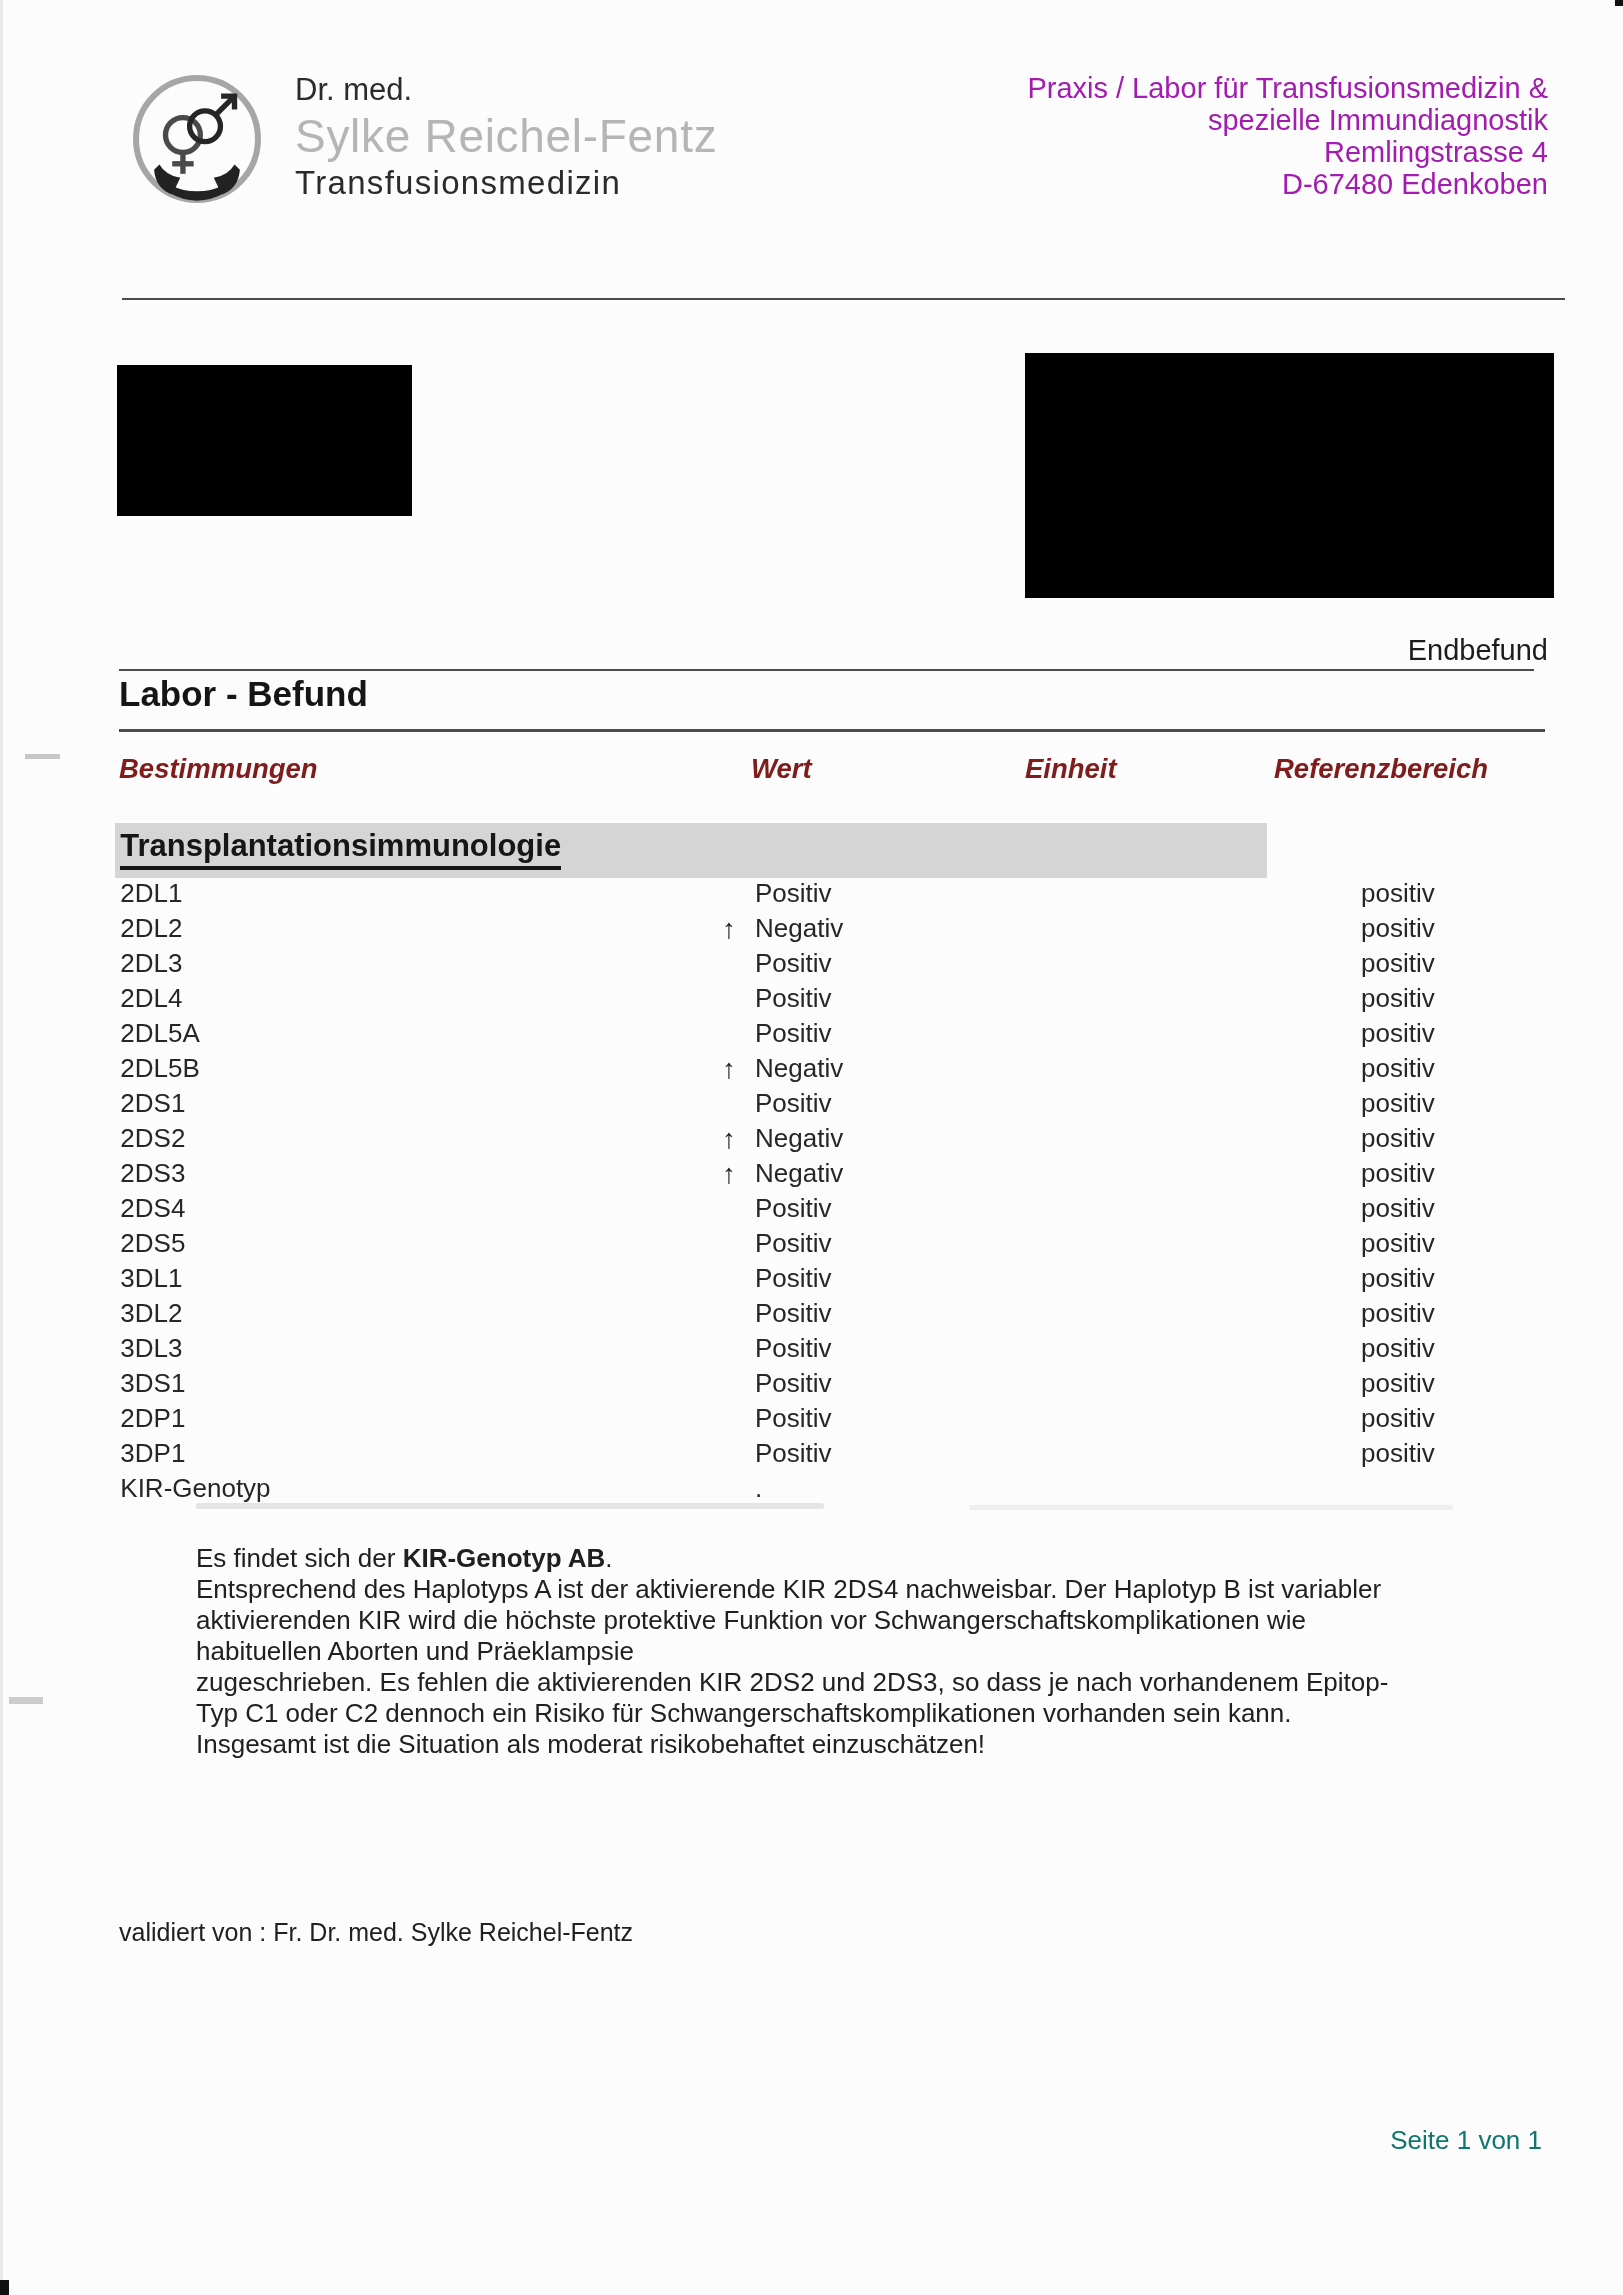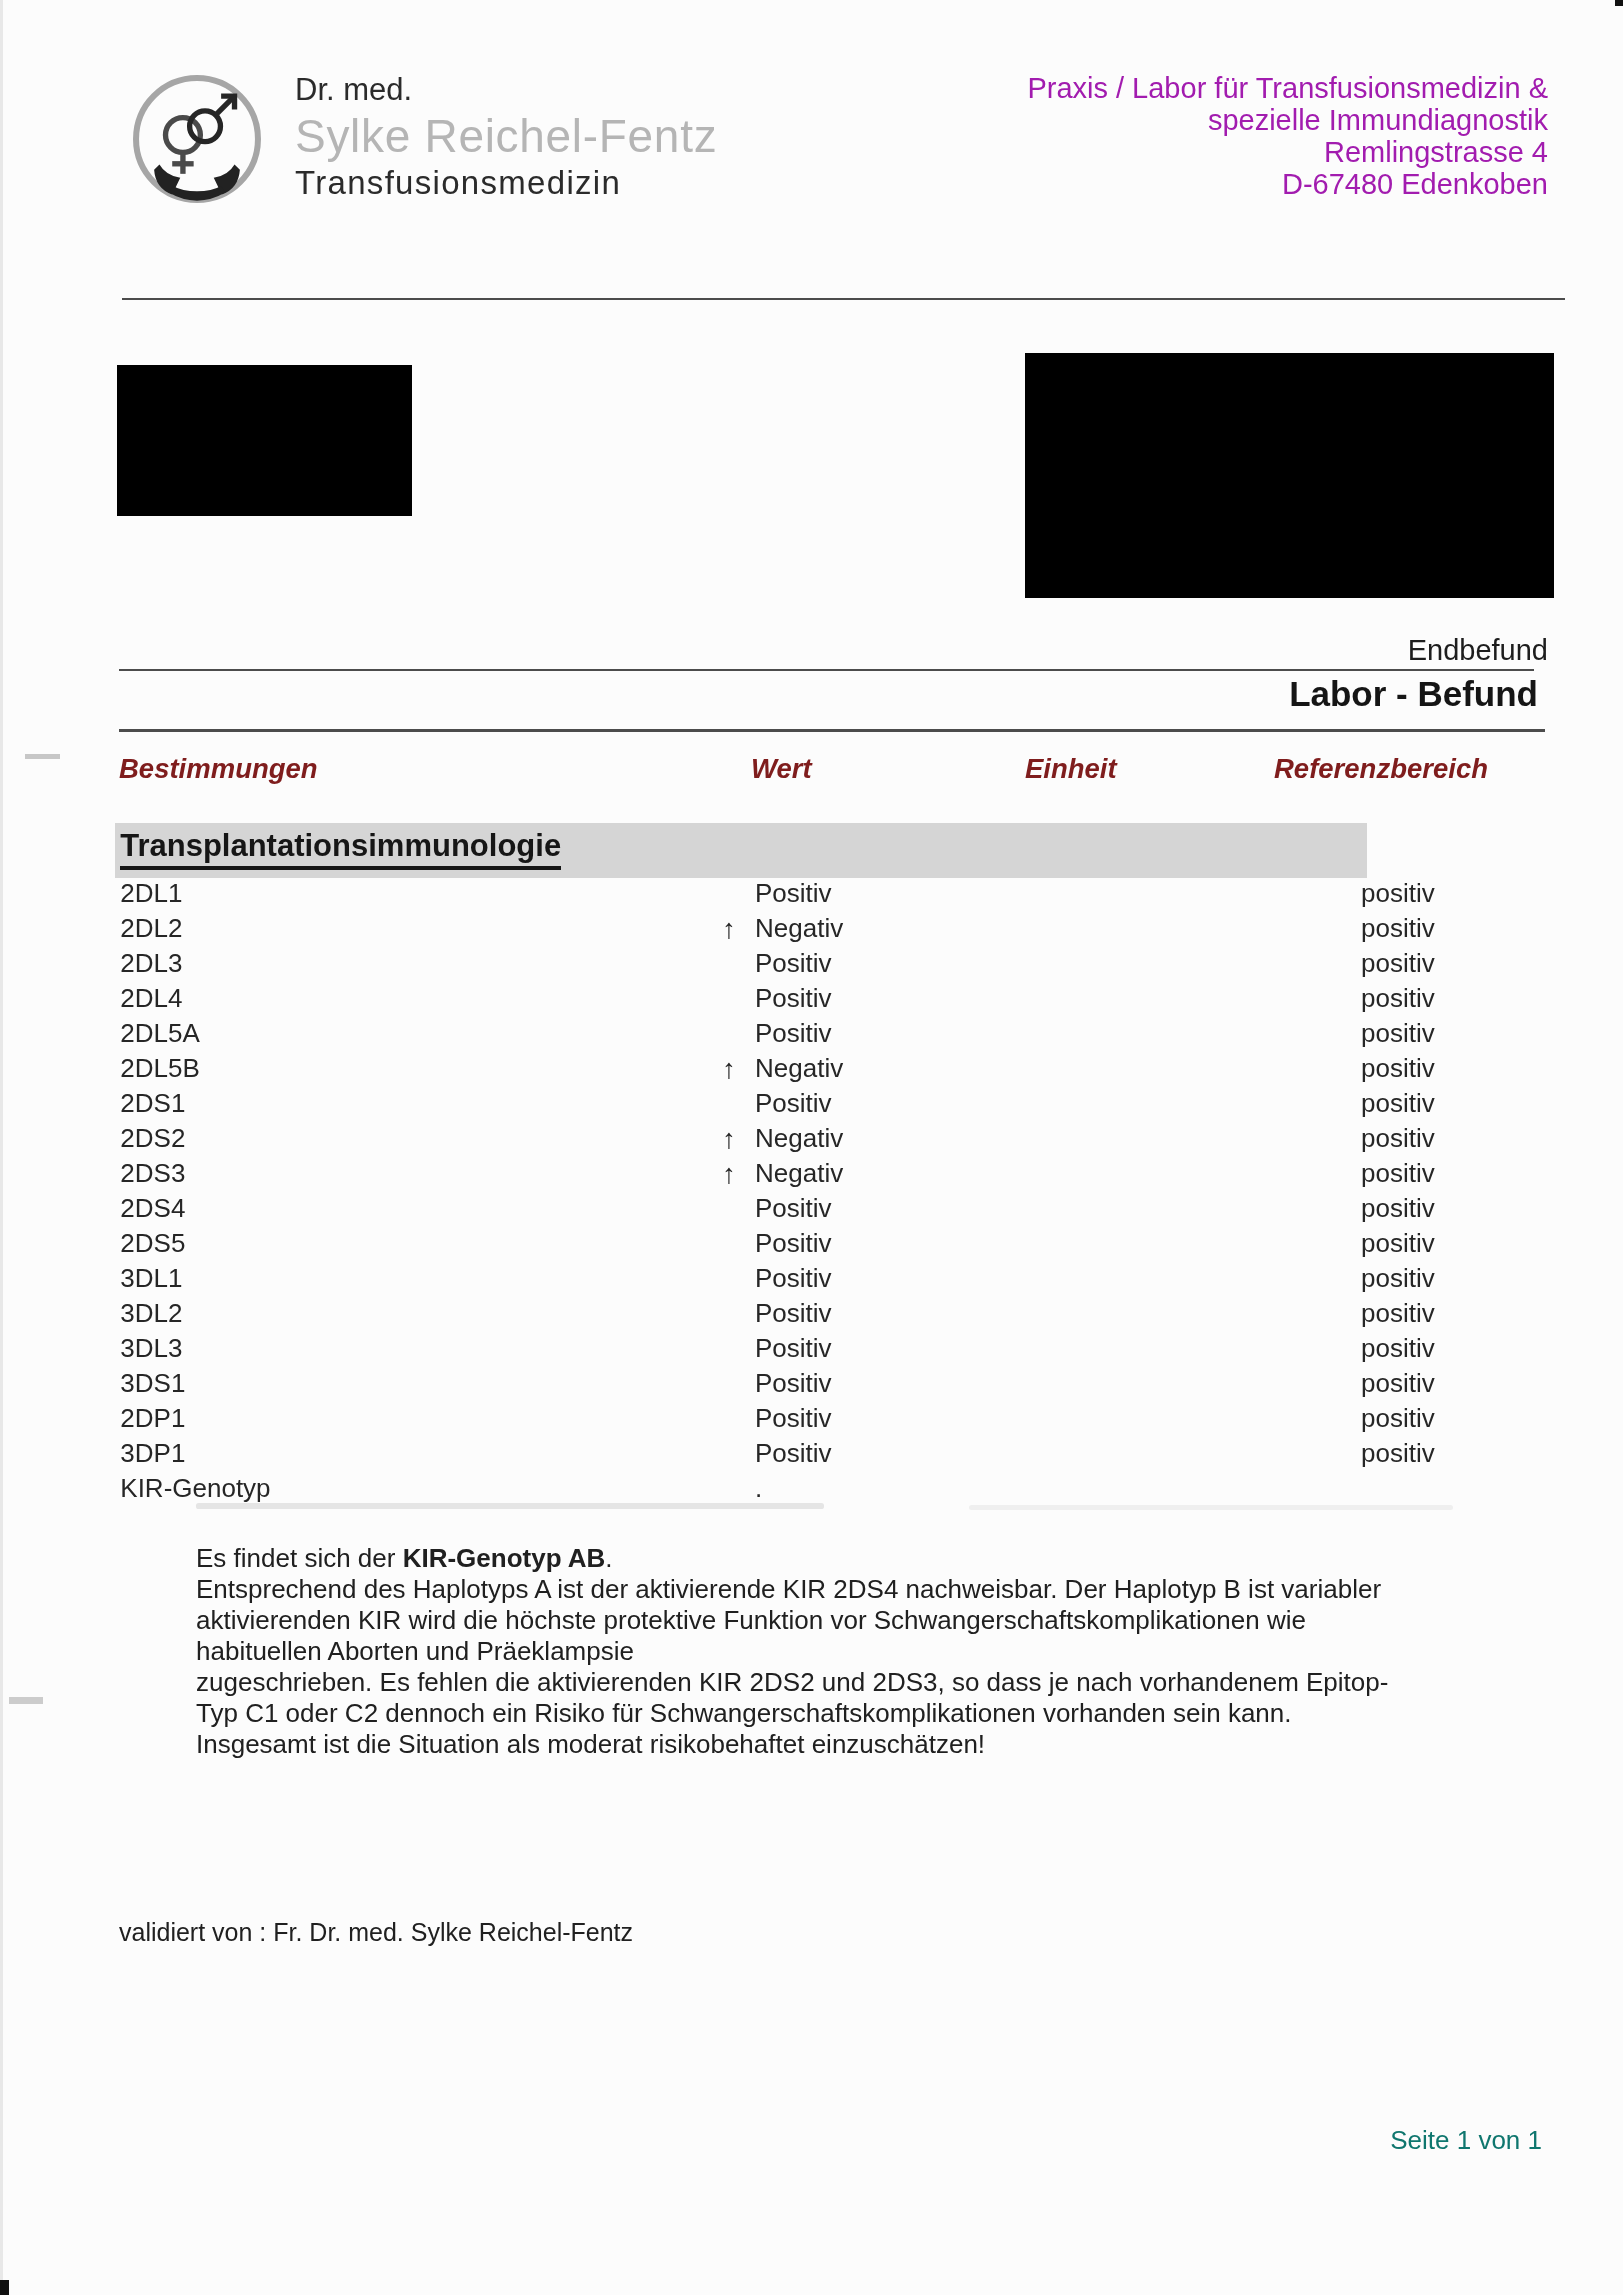--- a/index.html
+++ b/index.html
@@ -23,30 +23,30 @@
   .rule{position:absolute;height:2px;background:#4c4c4c;}
   .rule-1{left:122px;top:298px;width:1443px;}
   .rule-2{left:119px;top:669px;width:1415px;}
   .rule-3{left:119px;top:729px;width:1426px;height:2.6px;}
   
   .redact{position:absolute;background:#000;}
   .redact-left{left:117px;top:365px;width:295px;height:151px;}
   .redact-right{left:1025px;top:353px;width:529px;height:245px;}
   
   .endbefund{position:absolute;right:75px;top:634px;font-size:29px;color:#1d1d1d;}
-  .title{position:absolute;left:119px;top:674px;width:1419px;text-align:right;
+  .title{position:absolute;left:119px;top:674px;width:1419px;text-align:left;
          font-size:35px;font-weight:bold;color:#151515;}
   .thead{position:absolute;left:119px;top:753px;width:1420px;height:33px;
          font-size:27.5px;font-style:italic;font-weight:bold;color:#7f1d1d;}
   .thead span{position:absolute;white-space:nowrap;}
   .h-best{left:0;}
   .h-wert{left:632px;}
   .h-einheit{left:906px;}
   .h-ref{left:1155px;}
-  .banner{position:absolute;left:115px;top:823px;width:1252px;height:55px;background:#d5d5d5;}
+  .banner{position:absolute;left:115px;top:823px;width:1152px;height:55px;background:#d5d5d5;}
   .banner .sect{position:absolute;left:5.2px;top:5.2px;font-size:31px;font-weight:bold;color:#161616;
                 border-bottom:4.6px solid #161616;padding-bottom:2px;white-space:nowrap;}
   .trows{position:absolute;left:119px;top:876px;width:1420px;}
   .trow{position:relative;height:35px;line-height:35px;font-size:26px;color:#262626;}
   .trow span{position:absolute;white-space:nowrap;}
   .c-name{left:1.3px;}
   .c-flag{left:593px;width:34px;text-align:center;font-size:27.5px;}
   .c-wert{left:636px;}
   .c-einheit{left:906px;}
   .c-ref{left:1242px;}

